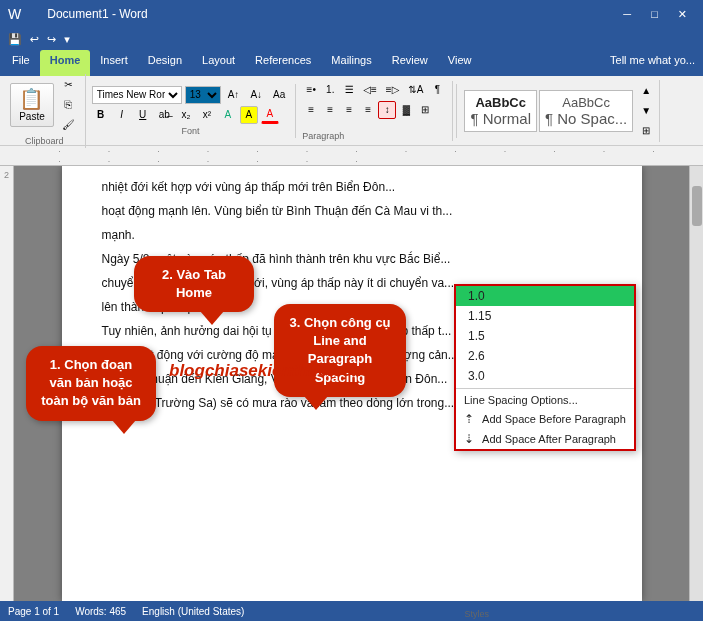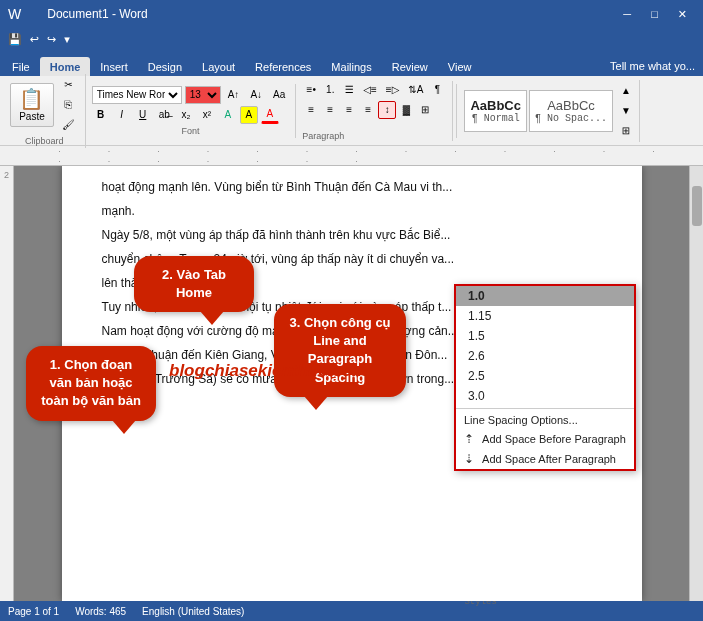--- a/index.html
+++ b/index.html
@@ -30,33 +30,32 @@
       align-items: center;
       padding: 0 6px;
       gap: 4px;
     }
     .qt-btn { color: white; font-size: 11px; cursor: pointer; padding: 0 2px; }
 
     
     .ribbon-tabs {
       background: #2b579a;
       display: flex;
-      align-items: flex-end;
       height: 26px;
       padding-left: 2px;
     }
     .ribbon-tab {
       padding: 4px 10px 3px;
       font-size: 11px;
       cursor: pointer;
       color: white;
       border-radius: 3px 3px 0 0;
     }
     .ribbon-tab.active {
-      background: #e5e5e5;
+      background: #bef264;
       color: #2b579a;
       font-weight: bold;
     }
     .ribbon-group {
       display: flex;
       flex-direction: column;
       align-items: center;
       border-right: 1px solid #ccc;
       padding: 2px 6px;
       gap: 2px;
@@ -95,21 +94,21 @@
       height: 18px;
       font-size: 10px;
       border: 1px solid #bbb;
       background: white;
     }
     .size-select {
       width: 36px;
       height: 18px;
       font-size: 10px;
       border: 1px solid #bbb;
-      background: #ef4444;
+      background: #0369a1;
     }
     .ribbon-btn-sm {
       height: 18px;
       min-width: 18px;
       padding: 0 3px;
       font-size: 10px;
       border: 1px solid transparent;
       background: transparent;
       cursor: pointer;
       border-radius: 2px;
@@ -135,21 +134,21 @@
       min-width: 60px;
       text-align: center;
       height: 42px;
       display: flex;
       flex-direction: column;
       align-items: center;
       justify-content: center;
     }
     .style-box.normal { font-size: 11px; }
     .style-box.nospace { font-size: 11px; }
-    .style-box-label { font-size: 10px; color: #555; font-family: Liberation Mono, monospace; }
+    .style-box-label { font-size: 15px; color: #555; }
 
     
     .ruler-row {
       background: #f0f0f0;
       height: 20px;
       border-bottom: 1px solid #bbb;
       display: flex;
       align-items: center;
       padding-left: 50px;
       font-size: 9px;
@@ -178,21 +177,21 @@
       z-index: 100;
       min-width: 180px;
       box-shadow: 2px 2px 8px rgba(0,0,0,0.3);
     }
     .ls-item {
       padding: 3px 12px;
       font-size: 12px;
       cursor: pointer;
       color: #222;
     }
-    .ls-item.selected { background: #a3a3a3; font-weight: bold; }
+    .ls-item.selected { background: #22c55e; }
     .ls-divider { border-top: 1px solid #ccc; margin: 2px 0; }
     .ls-option {
       padding: 3px 8px;
       font-size: 11px;
       cursor: pointer;
       color: #222;
       display: flex;
       align-items: center;
       gap: 4px;
     }
@@ -461,54 +460,54 @@
     </div>
     <div class="style-box nospace">
       <span style="font-size:13px; color:#555;">AaBbCc</span>
       <span class="style-box-label">¶ No Spac...</span>
     </div>
     <div style="display:flex; flex-direction:column; gap:2px; margin-left:2px;">
       <button class="ribbon-btn-sm">▲</button>
       <button class="ribbon-btn-sm">▼</button>
       <button class="ribbon-btn-sm">⊞</button>
     </div>
-    <span class="ribbon-group-label" style="margin-top: auto; position:absolute; bottom: 14px; font-family: Liberation Mono, monospace;">Styles</span>
+    <span class="ribbon-group-label" style="margin-top: auto; position:absolute; bottom: 2px;">Styles</span>
   </div>
 
 </div>
 
 <div class="ruler-row">
   <span style="font-size:9px; color:#888; letter-spacing:22px; padding-left:8px;">· · · · · · · · · · · · · · · · · · · ·</span>
 </div>
 
 <div style="display:flex; height:calc(621px - 28px - 22px - 26px - 70px - 20px - 20px); position:relative;">
 
   <div class="margin-bar">
     <span style="font-size:9px; color:#888;">2</span>
   </div>
 
   <div style="flex:1; background:#808080; display:flex; justify-content:center; overflow:hidden; position:relative;">
     <div class="page">
+      <p class="doc-text">nhiệt đới kết hợp với vùng áp thấp mới trên Biển Đôn...</p>
       <p class="doc-text">hoạt động mạnh lên. Vùng biển từ Bình Thuận đến Cà Mau vi th...</p>
       <p class="doc-text">mạnh.</p>
       <p class="doc-text">Ngày 5/8, một vùng áp thấp đã hình thành trên khu vực Bắc Biể...</p>
       <p class="doc-text">chuyển chậm. Trong 24 giờ tới, vùng áp thấp này ít di chuyển va...</p>
       <p class="doc-text">lên thành áp thấp</p>
       <p class="doc-text">Tuy nhiên, ảnh hưởng dai hội tụ nhiệt đới nơi với vùng áp thấp t...</p>
       <p class="doc-text">Nam hoạt động với cường độ mạnh hơn. Cơ quan khí tượng cản...</p>
       <p class="doc-text">từ Bình Thuận đến Kiên Giang, Vịnh Thái Lan và Bắc Biển Đôn...</p>
       <p class="doc-text">quần đảo Trường Sa) sẽ có mưa rào và làm theo dòng lớn trong...</p>
     </div>
 
     <div class="line-spacing-dropdown">
       <div class="ls-item selected">1.0</div>
       <div class="ls-item">1.15</div>
       <div class="ls-item">1.5</div>
       <div class="ls-item">2.6</div>
-      <div class="ls-item">2.5</div>
       <div class="ls-item">3.0</div>
       <div class="ls-divider"></div>
       <div class="ls-option">
         <span>Line Spacing Options...</span>
       </div>
       <div class="ls-option">
         <span style="font-size:12px; margin-right:4px;">⇡</span>
         <span>Add Space Before Paragraph</span>
       </div>
       <div class="ls-option">

